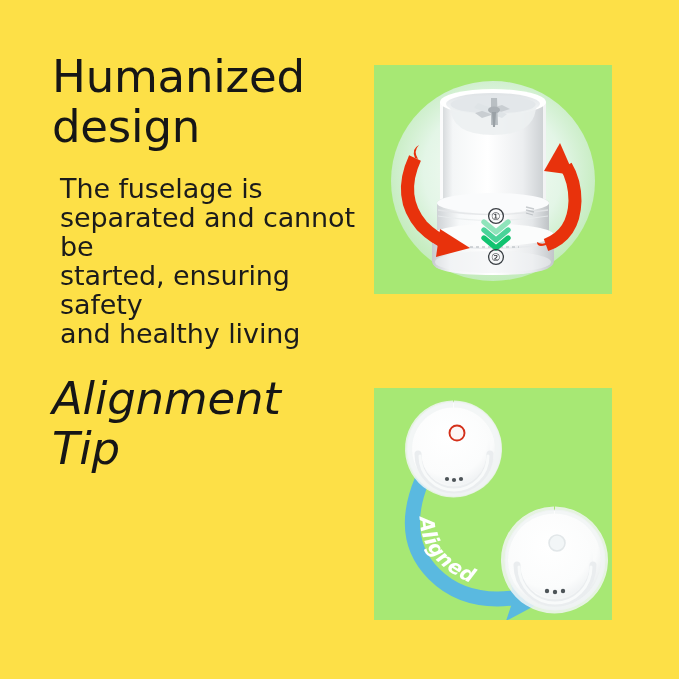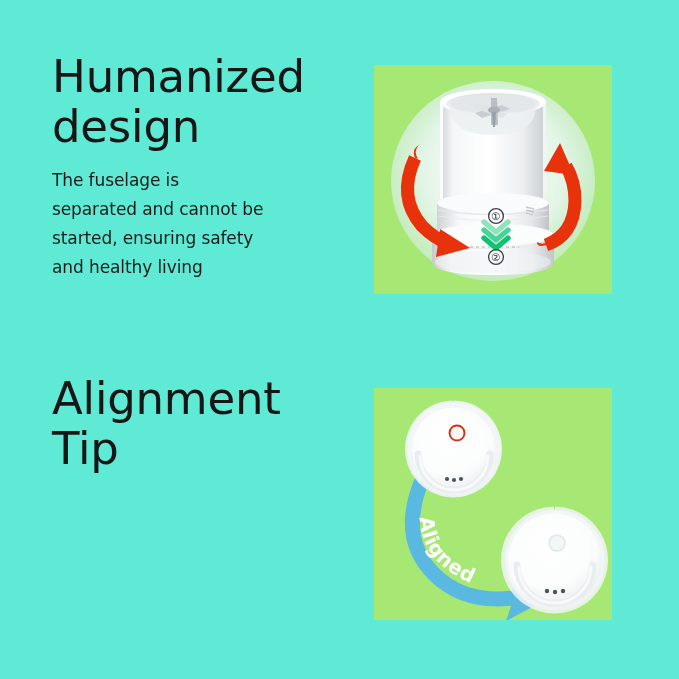--- a/index.html
+++ b/index.html
@@ -13,52 +13,52 @@
     background: #d7f2fd;
     font-family: "DejaVu Sans", sans-serif;
     overflow: hidden;
     position: relative;
   }
   .page {
     position: absolute;
     inset: 0;
     width: 679px;
     height: 679px;
-    background: #5eead4;
+    background: #fde047;
   }
 
   
   .section { position: absolute; }
   #section-humanized { left: 0; top: 0; width: 679px; height: 340px; }
-  #section-alignment { left: 0; top: 340px; width: 568px; height: 339px; }
+  #section-alignment { left: 0; top: 340px; width: 568px; height: 339px; font-style: italic; }
 
   .text-col {
     position: absolute;
     left: 52px;
     width: 322px;
   }
   #section-humanized .text-col { top: 52px; }
   #section-alignment .text-col { top: 34px; }
 
   .headline {
     margin: 0;
     font-family: "DejaVu Sans", sans-serif;
     font-weight: 400;
     font-size: 45px;
     line-height: 50px;
     letter-spacing: -0.2px;
     color: #161616;
     white-space: pre-line;
   }
   .body-text {
-    margin: 0;
+    margin: 8px;
     padding-top: 14px;
     font-family: "DejaVu Sans", sans-serif;
     font-weight: 400;
-    font-size: 17px;
+    font-size: 27px;
     line-height: 29px;
     letter-spacing: -0.1px;
     color: #1b1b1b;
     white-space: pre-line;
   }
   #section-alignment .body-text { padding-top: 10px; }
 
   
   .panel {
     position: absolute;

